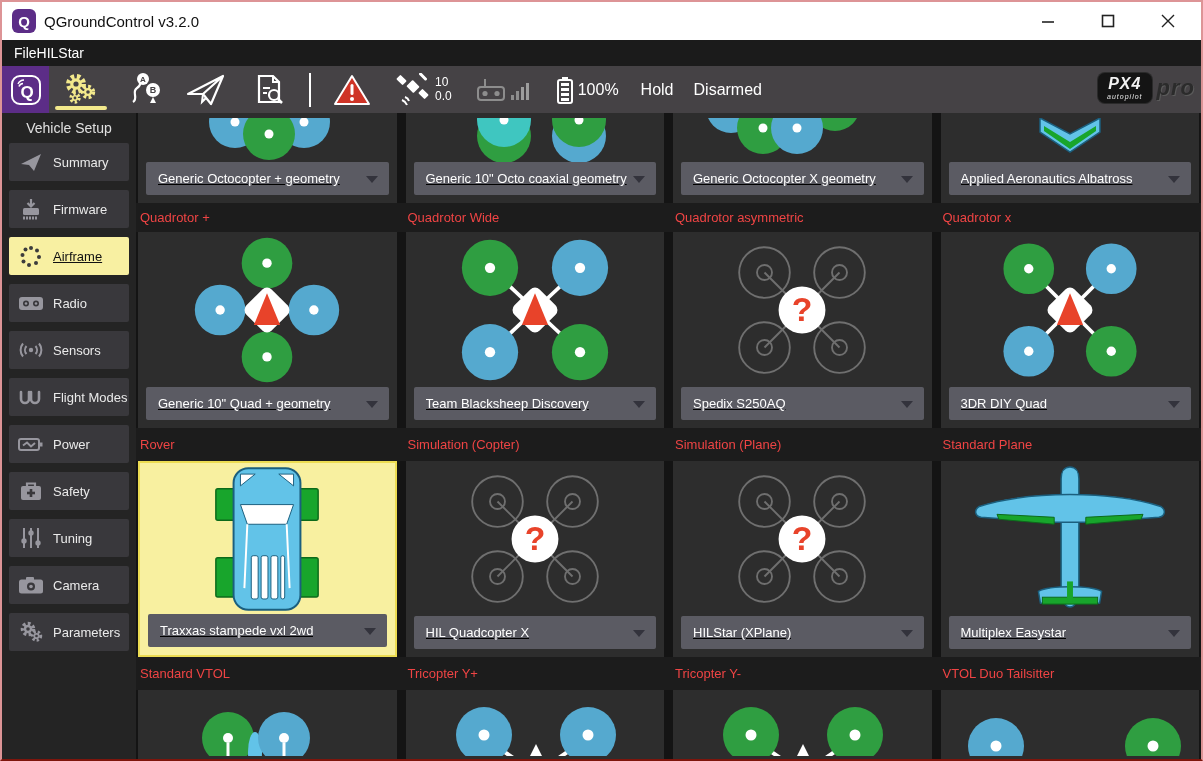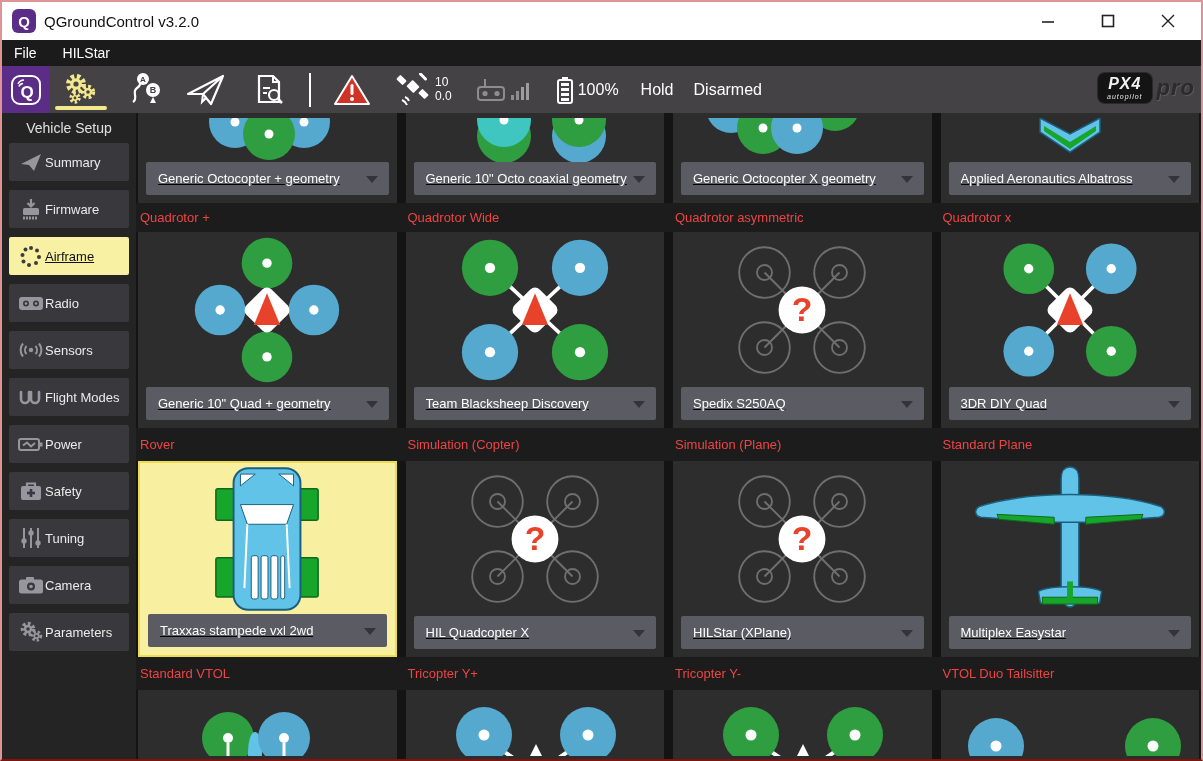--- a/index.html
+++ b/index.html
@@ -12,21 +12,21 @@
     display:flex; flex-direction:column;
   }
   
   .titlebar { height:38px; background:#fff; display:flex; align-items:center; padding:0 10px; flex:none; }
   .app-icon { width:24px; height:24px; border-radius:6px; background:#5c2d87; color:#fff;
     display:flex; align-items:center; justify-content:center; font-weight:bold; font-size:15px; margin-right:8px; }
   .title-text { font-size:15px; color:#111; }
   .win-controls { margin-left:auto; display:flex; align-items:center; gap:42px; padding-right:14px; }
   .win-btn { width:18px; height:18px; display:flex; align-items:center; justify-content:center; color:#222; cursor:default; }
   
-  .menubar { height:26px; background:#1b1b1b; display:flex; align-items:center; gap:26px; padding-left:12px; flex:none; }
+  .menubar { height:26px; background:#1b1b1b; display:flex; align-items:center; padding-left:12px; flex:none; }
   .menu-item { color:#fff; font-size:14px; }
   
   .toolbar { height:47px; background:#454245; display:flex; align-items:center; flex:none; position:relative; }
   .qgc-block { width:47px; height:47px; background:#5c2d87; display:flex; align-items:center; justify-content:center; flex:none; }
   .tool-btn { position:relative; height:47px; display:flex; align-items:center; justify-content:center; padding:0 12px; }
   .tool-underline { position:absolute; left:6px; right:6px; bottom:3px; height:4px; background:#f3e98c; border-radius:2px; }
   .tool-divider { width:2px; height:34px; background:#fff; margin:0 10px; }
   .gps-nums { display:flex; flex-direction:column; justify-content:center; line-height:1.15; color:#fff; font-size:12px; margin-left:4px; }
   .status-text { color:#fff; font-size:16px; padding:0 10px; }
   .batt-pct { color:#fff; font-size:16px; margin-left:4px; }
@@ -34,21 +34,21 @@
   .px4-badge { background:#141414; border-radius:7px; padding:2px 9px 3px; text-align:center; box-shadow:0 0 0 1px #2a2a2a; }
   .px4-main { color:#f2f2f2; font-weight:bold; font-style:italic; font-size:16px; line-height:14px; letter-spacing:1px; }
   .px4-sub { color:#e8e8e8; font-size:7px; letter-spacing:1px; display:block; font-style:italic; }
   .px4-pro { color:#2b2b2b; font-weight:900; font-style:italic; font-size:22px; letter-spacing:1px;
     text-shadow:1px 1px 0 #5a5a5a; }
   
   .body-row { flex:1; display:flex; min-height:0; }
   .sidebar { width:134px; background:#242424; flex:none; display:flex; flex-direction:column; overflow:hidden; }
   .sidebar-header { height:30px; display:flex; align-items:center; justify-content:center; color:#e0e0e0; font-size:14px; flex:none; }
   .side-item { height:38px; margin:0 7px 9px; background:#39383c; border-radius:2px;
-    display:flex; align-items:center; gap:1px; padding-left:9px; flex:none; color:#97969e; cursor:pointer; }
+    display:flex; align-items:center; gap:9px; padding-left:9px; flex:none; color:#97969e; cursor:pointer; }
   .side-item .lbl { color:#eaeaea; font-size:13px; }
   .side-item.selected { background:#f8f0a2; color:#3c3c3c; }
   .side-item.selected .lbl { color:#111;text-decoration:underline; }
   .side-icon { width:26px; height:24px; display:flex; align-items:center; justify-content:center; flex:none; }
   
   .content { flex:1; background:#1c1c1c; overflow:hidden; display:flex; flex-direction:column; }
   .cards-row { display:grid; grid-template-columns:repeat(4,1fr); gap:9px; padding:0 2px; background:#141414; }
   .row0 { height:90px; flex:none; }
   .row-mid { height:196px; flex:none; }
   .row3 { flex:1; min-height:0; }

